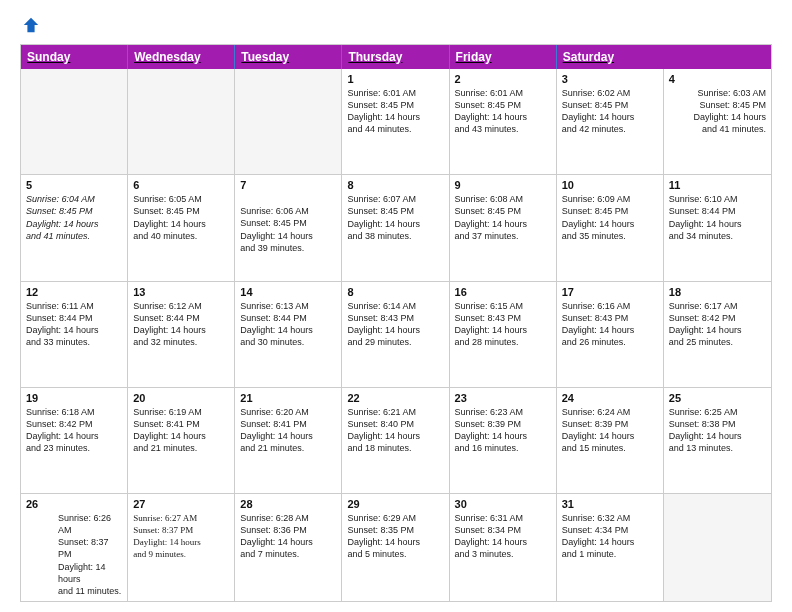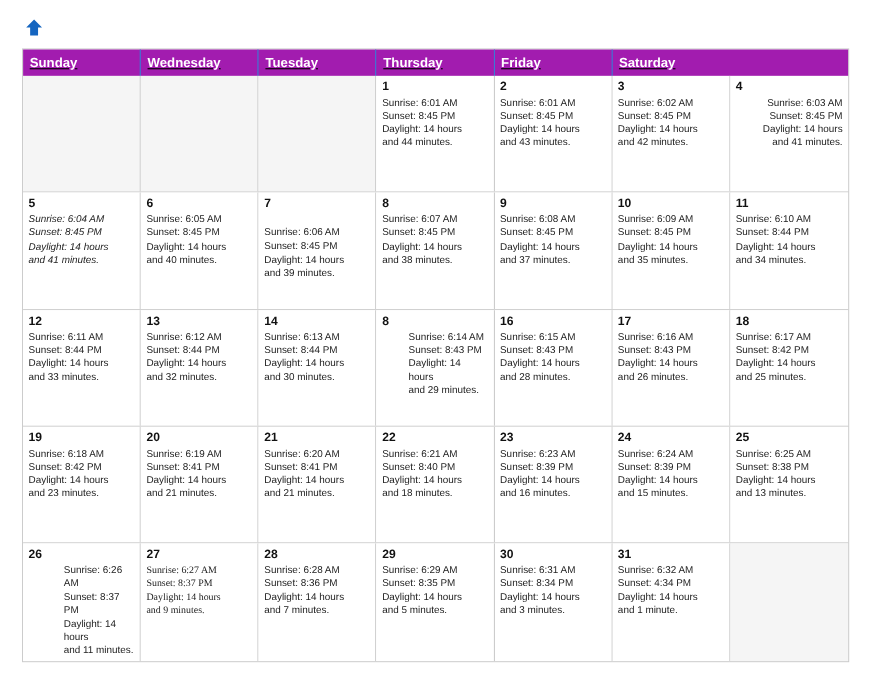--- a/index.html
+++ b/index.html
@@ -246,21 +246,21 @@
           </div>
           <div class="cal-cell">
             <div class="day-num">14</div>
             <div class="day-info" style="white-space: pre-line;">Sunrise: 6:13 AM
 Sunset: 8:44 PM
 Daylight: 14 hours
 and 30 minutes.</div>
           </div>
           <div class="cal-cell">
             <div class="day-num">8</div>
-            <div class="day-info" style="white-space: pre-line; margin-left: 24px;">Sunrise: 6:14 AM
+            <div class="day-info" style="white-space: pre-line;">Sunrise: 6:14 AM
 Sunset: 8:43 PM
 Daylight: 14 hours
 and 29 minutes.</div>
           </div>
           <div class="cal-cell">
             <div class="day-num">16</div>
             <div class="day-info" style="white-space: pre-line;">Sunrise: 6:15 AM
 Sunset: 8:43 PM
 Daylight: 14 hours
 and 28 minutes.</div>

